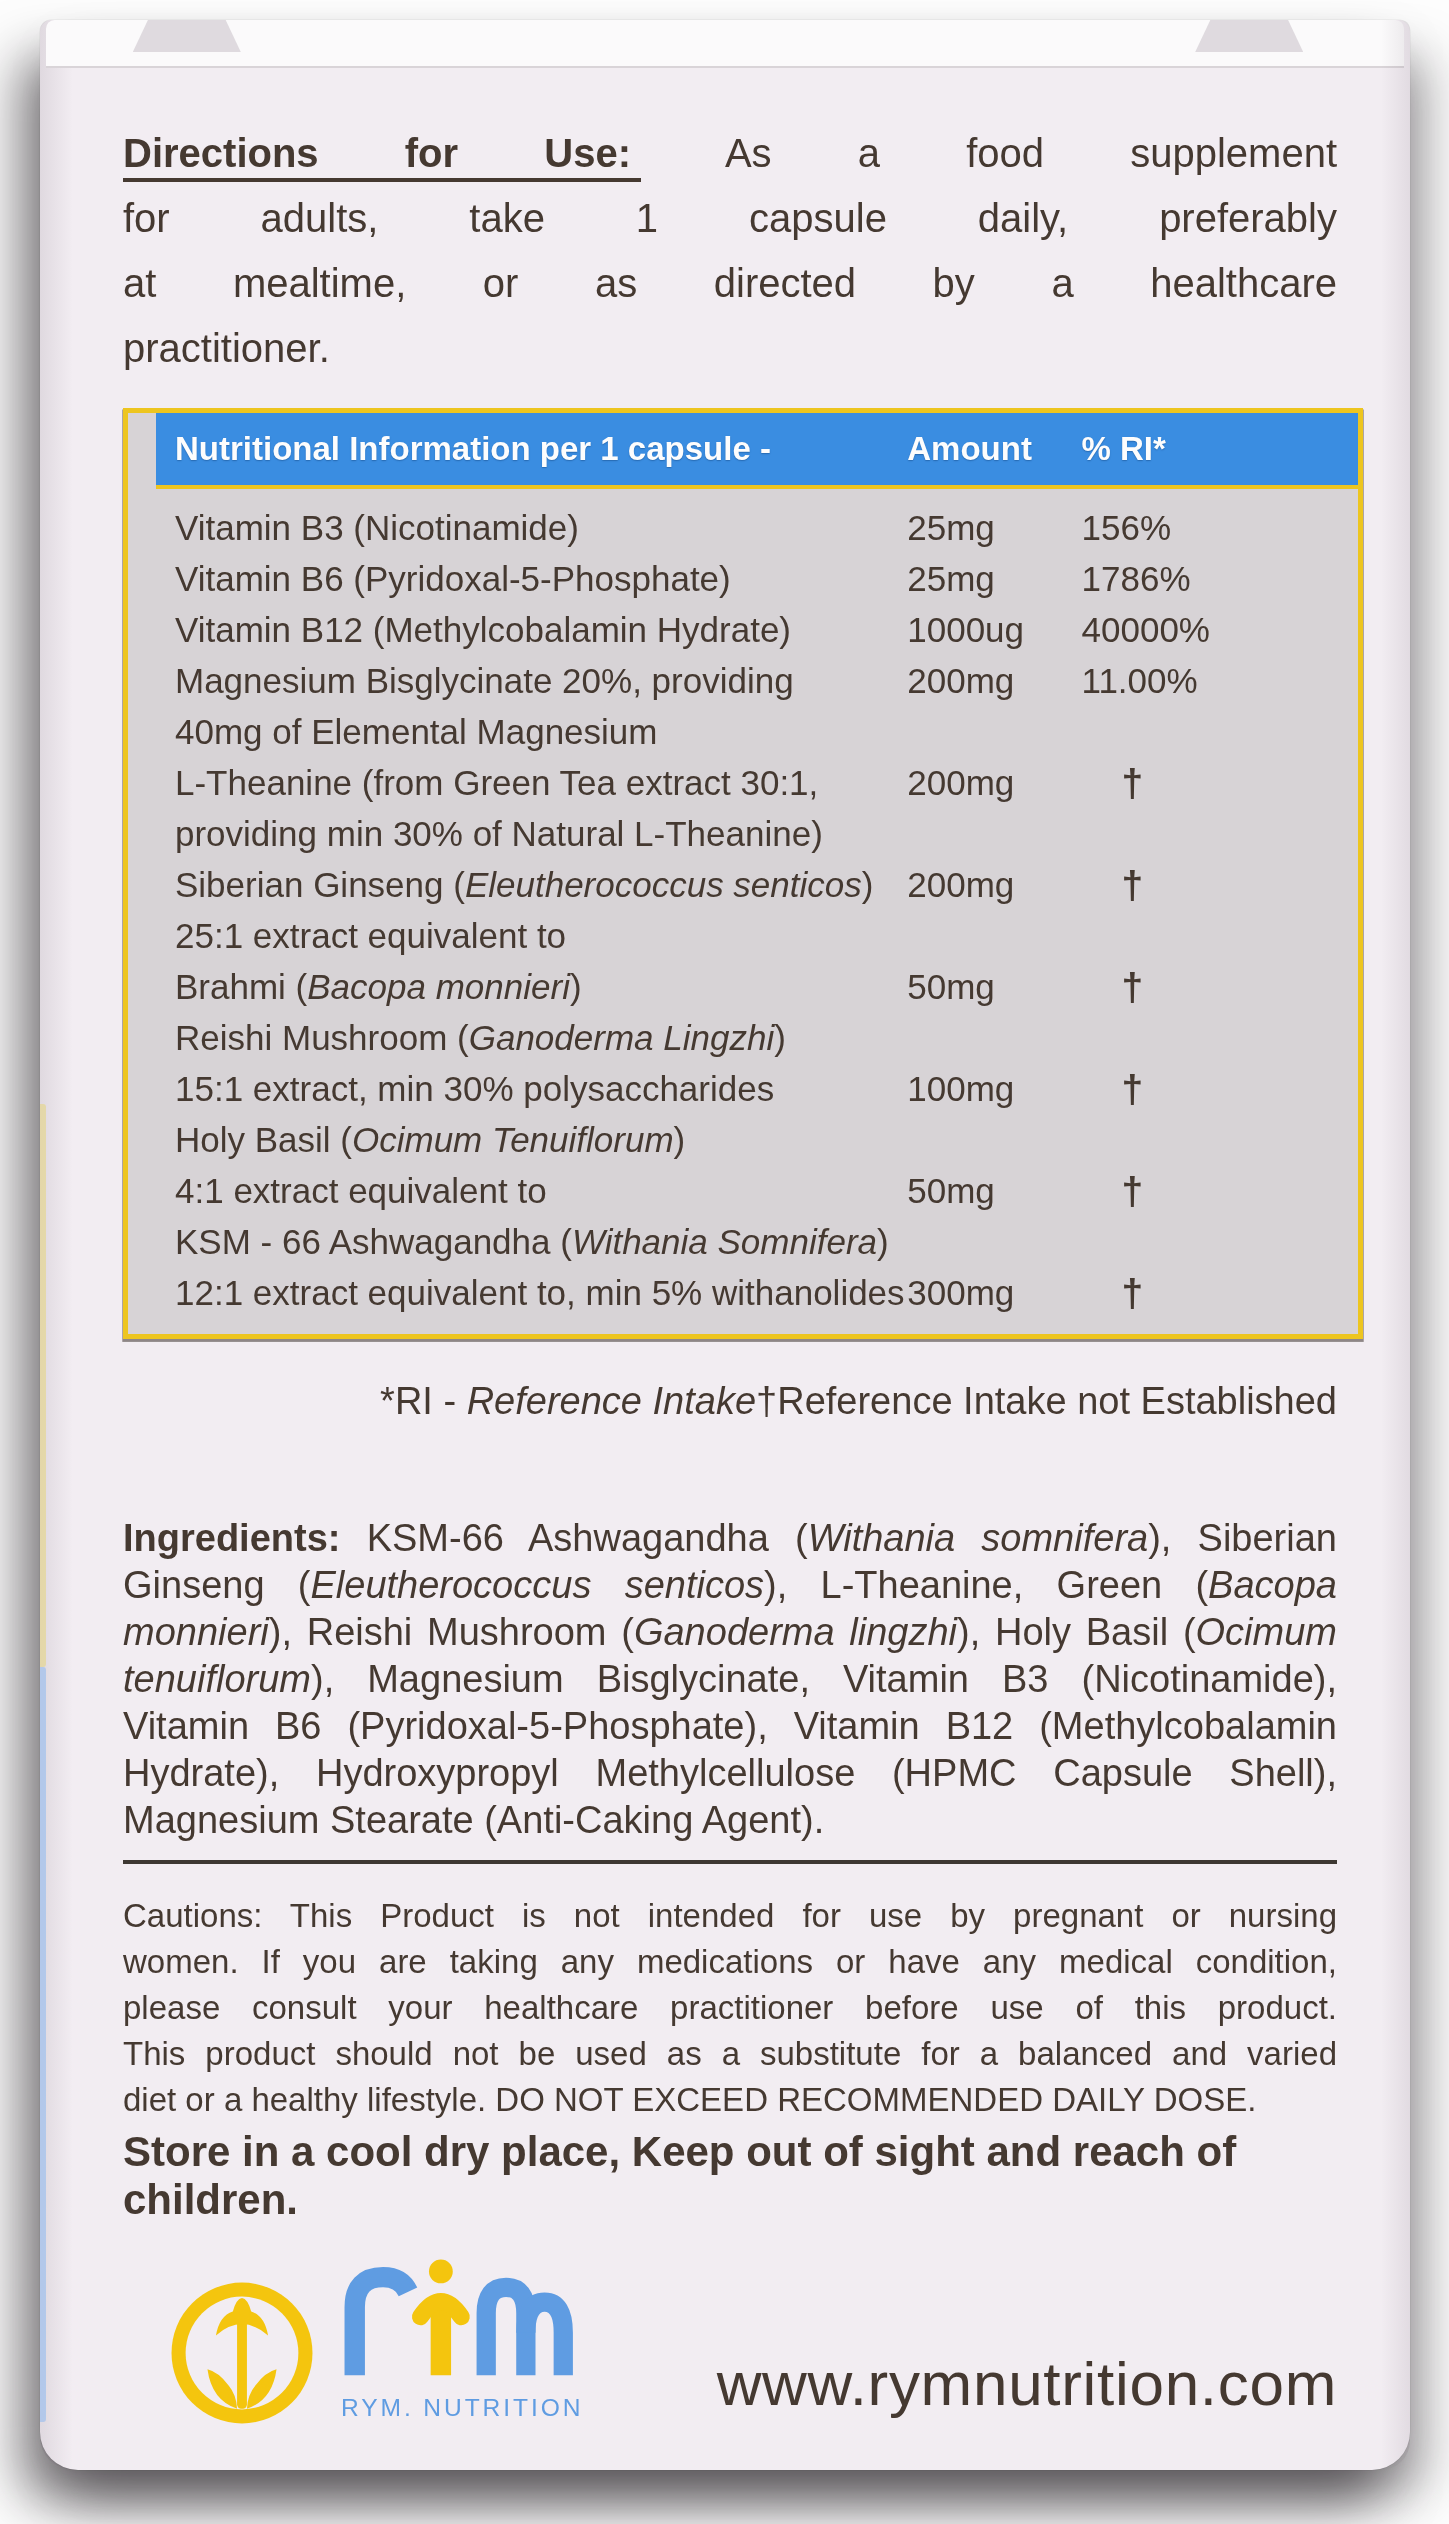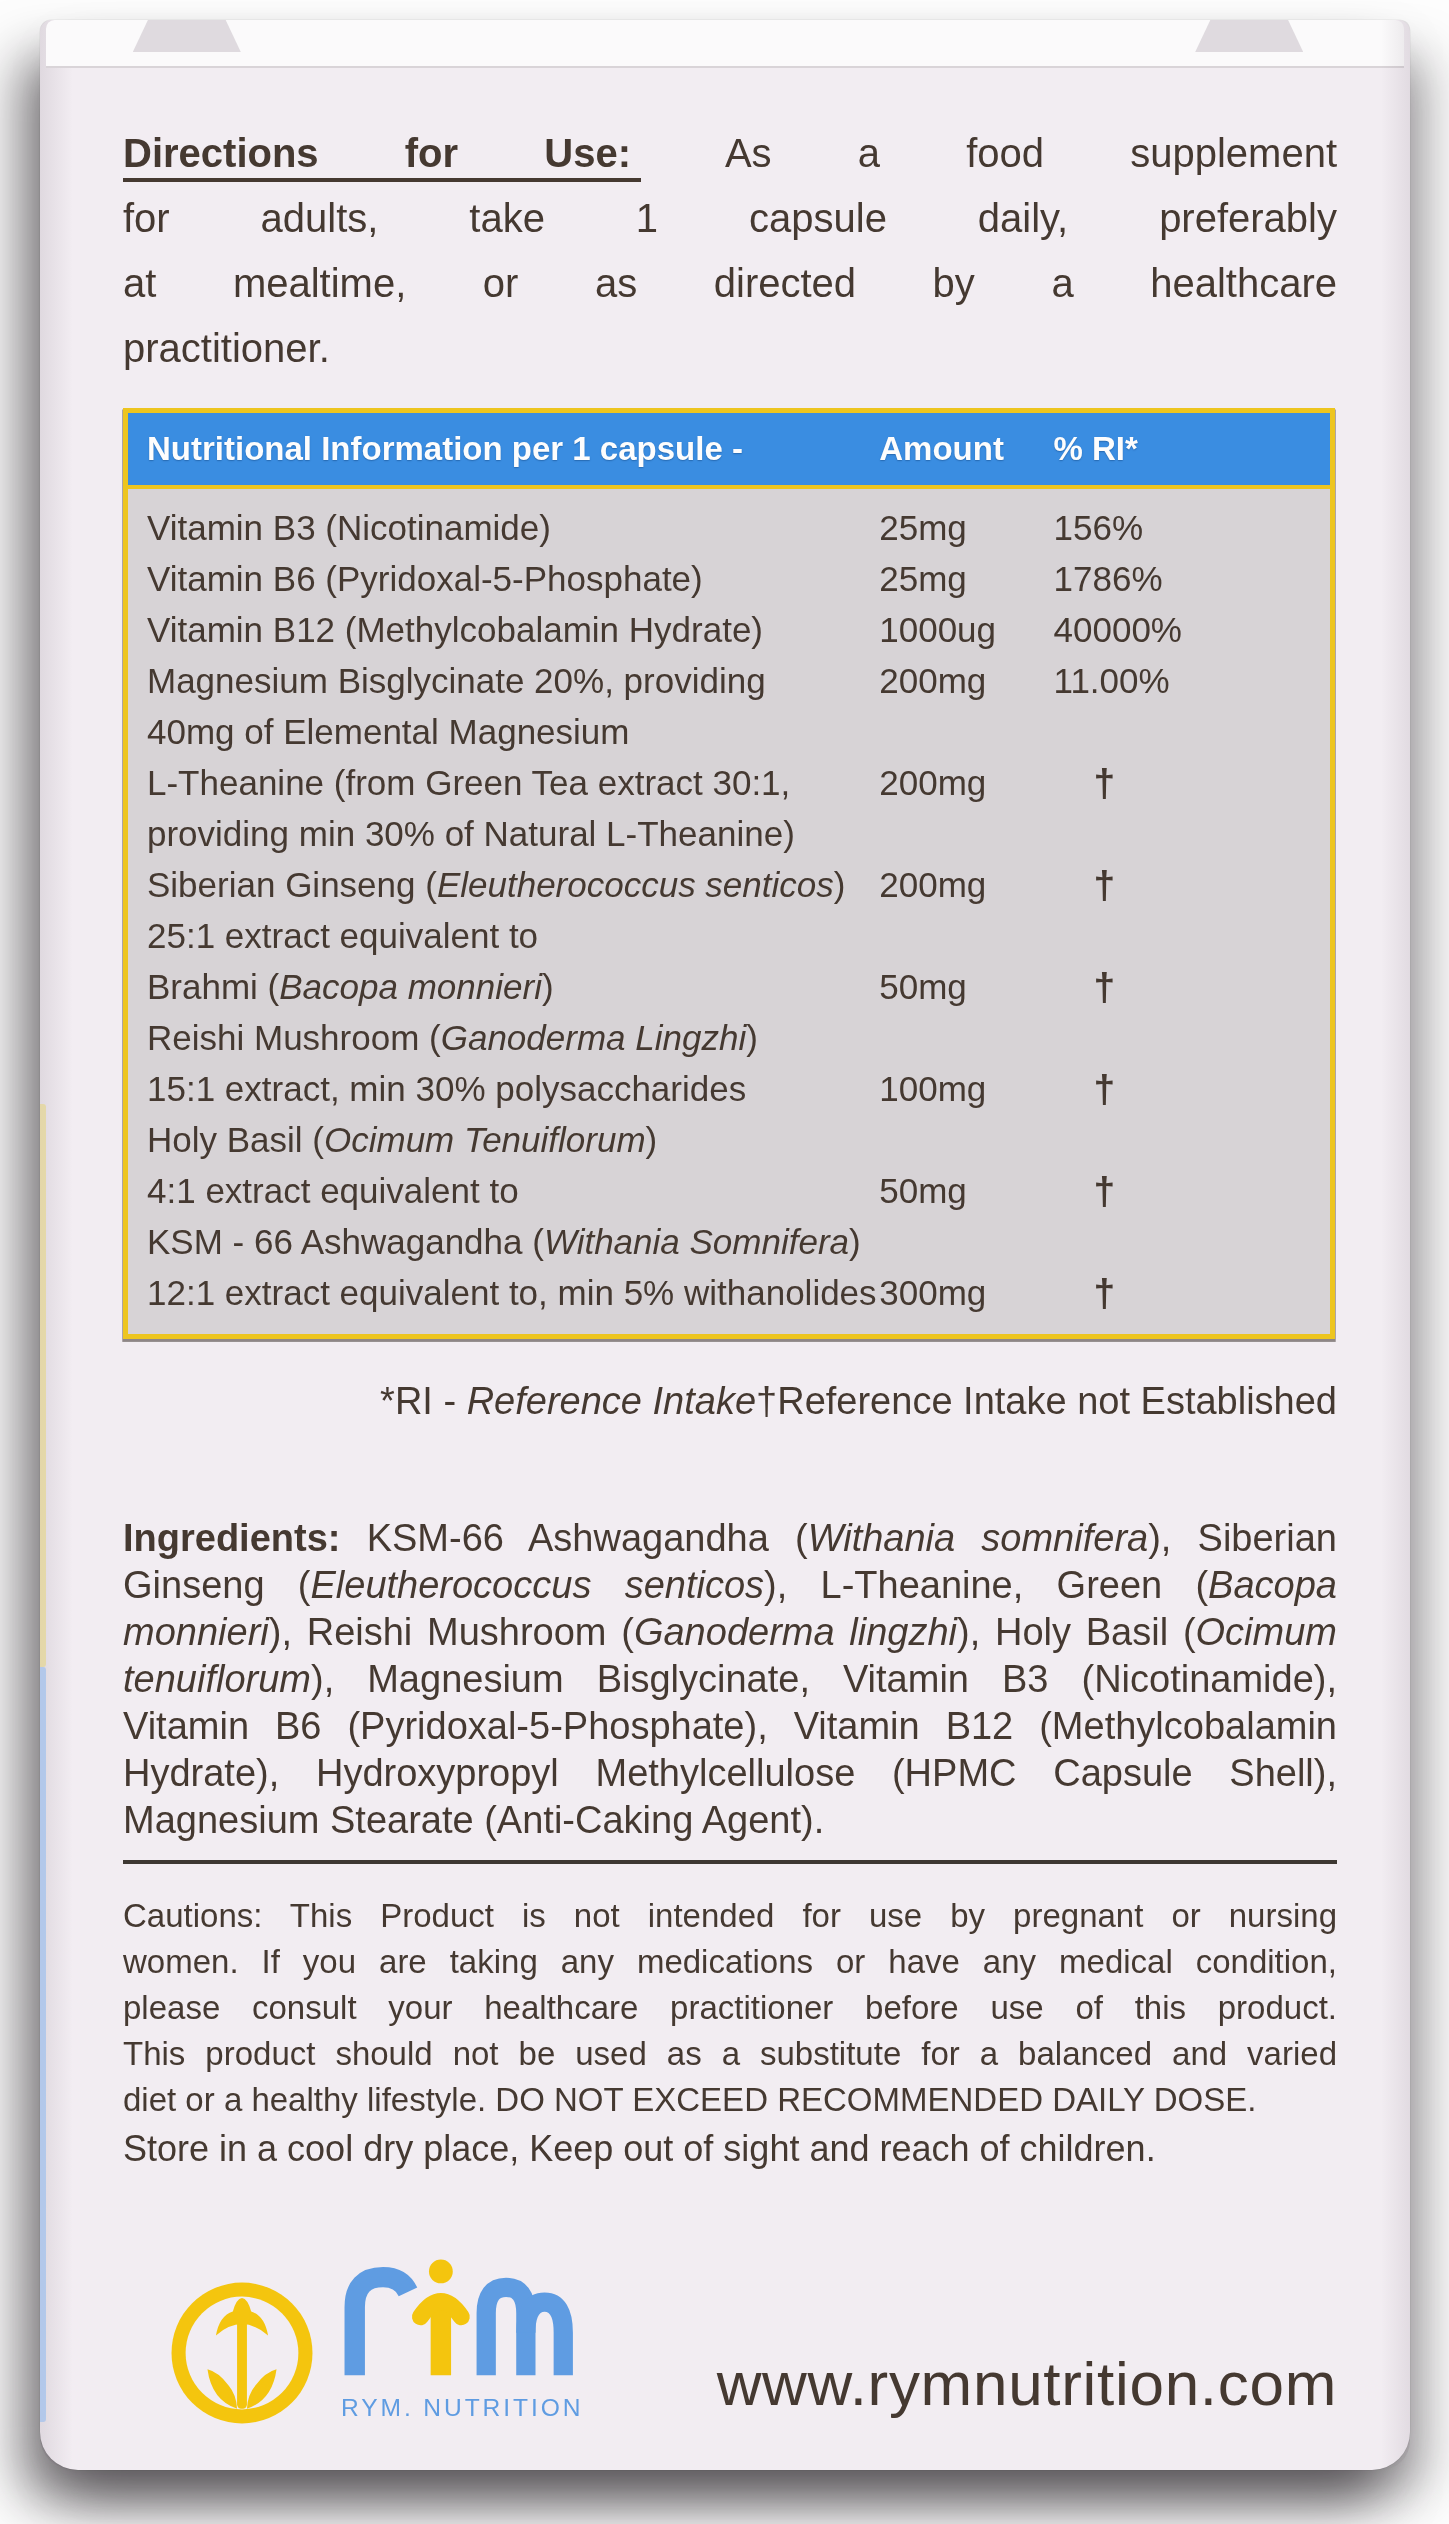--- a/index.html
+++ b/index.html
@@ -44,20 +44,21 @@
   .b{font-weight:bold;}
   .bu{font-weight:bold;border-bottom:4.3px solid var(--ink,#453931);padding-bottom:2.9px;padding-right:10px;}
 
   .directions{top:101px;font-size:40px;line-height:65px;}
 
   .ntable{
     top:388px;border:5.8px solid var(--table_yellow,#edc51f);
     background:var(--table_gray,#d7d3d6);
     width:1202px; 
     box-shadow:0 2.2px 0 0.7px rgba(60,50,45,.55);
+    padding-left:28px;
   }
   .thead{
     position:relative;height:72px;background:var(--header_blue,#3a8de1);
     border-bottom:4.3px solid var(--table_yellow,#edc51f);
     color:#fdfdfd;font-weight:bold;font-size:33px;line-height:72px;
     text-shadow:0 0.7px 1.4px rgba(0,40,90,.35);
   }
   .h-name{padding-left:19px;}
   .h-amt{position:absolute;left:62.5%;top:0;}
   .h-ri{position:absolute;left:77%;top:0;}
@@ -68,21 +69,21 @@
   .c-ri{position:absolute;left:77%;top:0;}
   .c-ri.dag{padding-left:40px;font-size:39px;font-weight:bold;}
 
   .footnotes{top:1360px;display:flex;justify-content:flex-end;font-size:38px;}
 
   .ingredients{top:1495px;font-size:38px;line-height:47px;}
 
   .divider{top:1840px;height:3.6px;background:#3e3833;}
 
   .cautions{top:1873px;font-size:33px;line-height:46px;}
-  .store{top:2108px;font-size:36px;font-weight:normal;}
+  .store{top:2108px;font-size:42px;font-weight:bold;}
 
   .footer{top:2221px;height:202px;}
   .logo-icon{position:absolute;left:45px;top:38px;width:148px;height:148px;}
   .wordmark{position:absolute;left:217px;top:7.2px;width:238px;height:141px;}
   .brandname{position:absolute;left:218px;top:153px;font-size:24.6px;letter-spacing:2.9px;
     color:var(--logo_blue,#5f9ce2);font-weight:normal;}
   .website{position:absolute;right:0;top:107px;font-size:62px;letter-spacing:0.7px;}
 </style>
 </head>
 <body>

